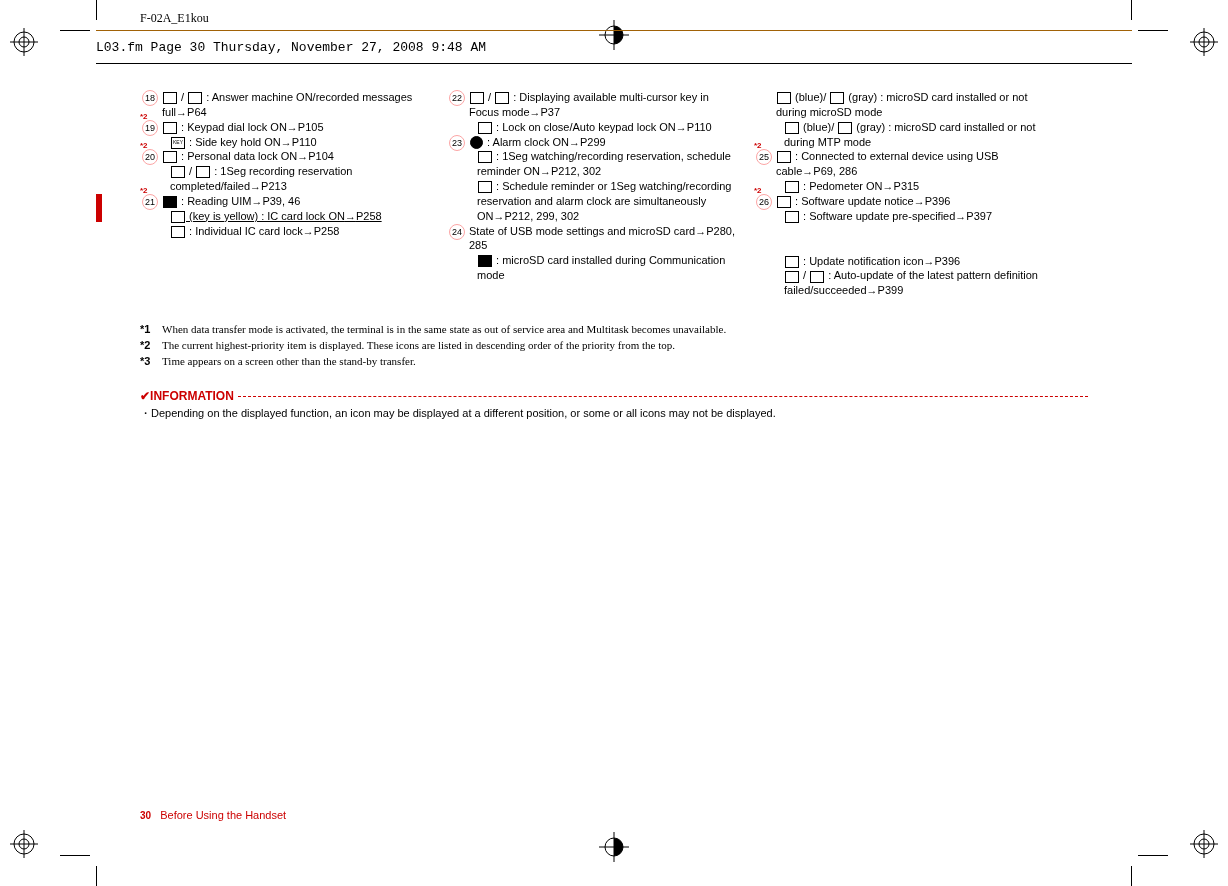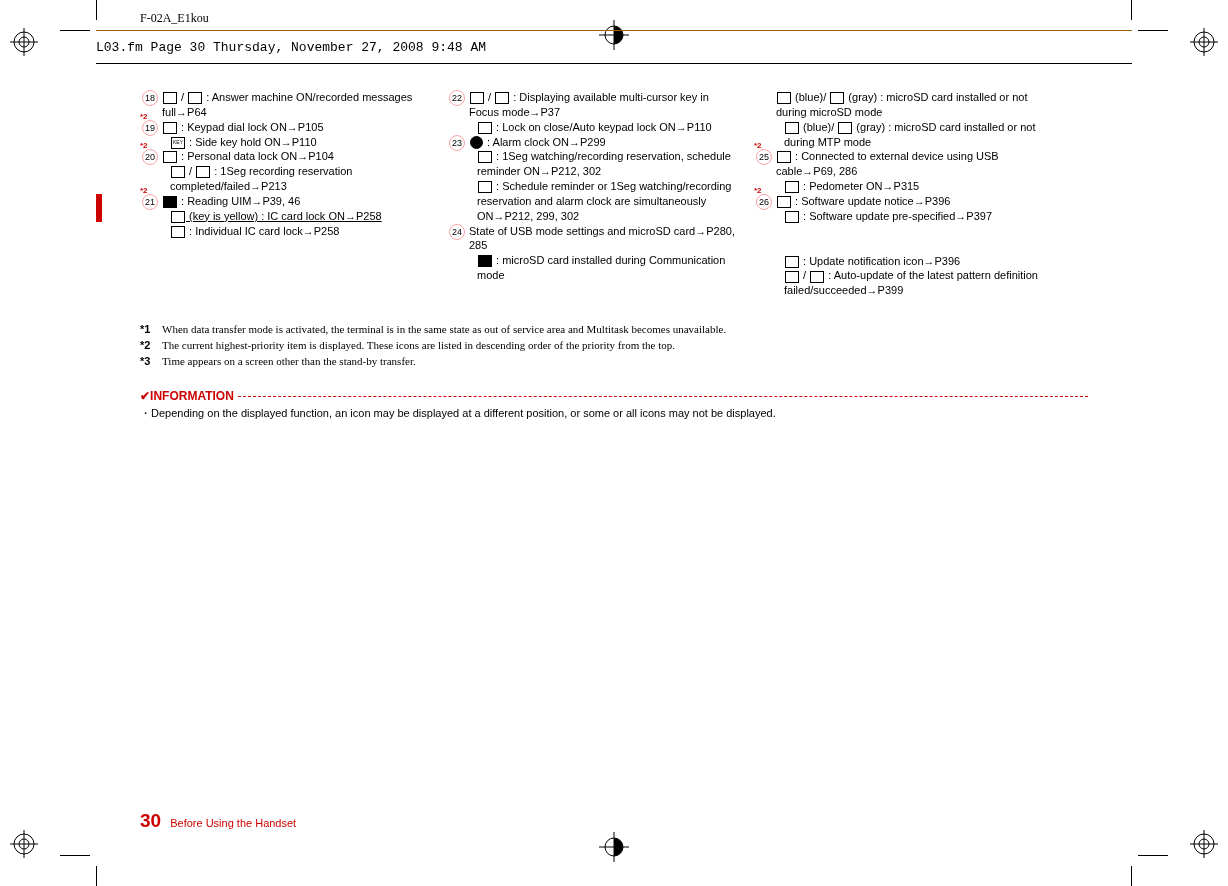--- a/index.html
+++ b/index.html
@@ -97,21 +97,21 @@
   .info-hdr .dashline {
     flex: 1; border-bottom: 1px dashed #c00; margin-left: 4px; height: 0;
   }
   .info-body { margin-top: 2px; font-size: 11px; }
 
   .page-foot {
     position: absolute;
     left: 140px; top: 808px;
     font-size: 11px;
   }
-  .page-foot .pg { font-size: 19px; font-weight: bold; color: #c00; margin-right: 6px; }
+  .page-foot .pg { font-size: 10px; font-weight: bold; color: #c00; margin-right: 6px; }
   .page-foot .sect { color: #c00; }
 
   .reg-h {
     position: absolute; height: 1px; background: #000;
   }
   .reg-v {
     position: absolute; width: 1px; background: #000;
   }
 </style>
 </head>

